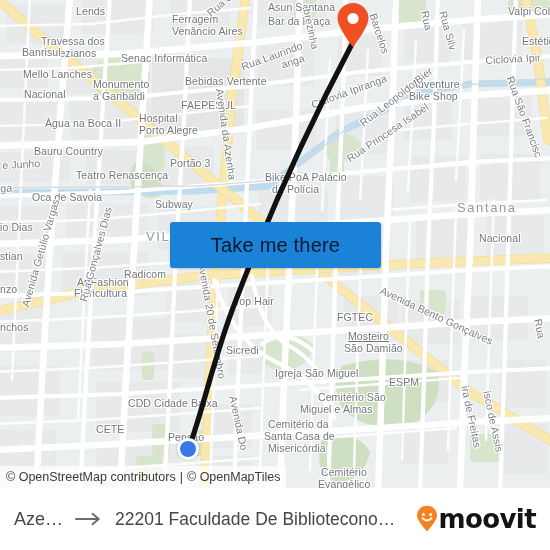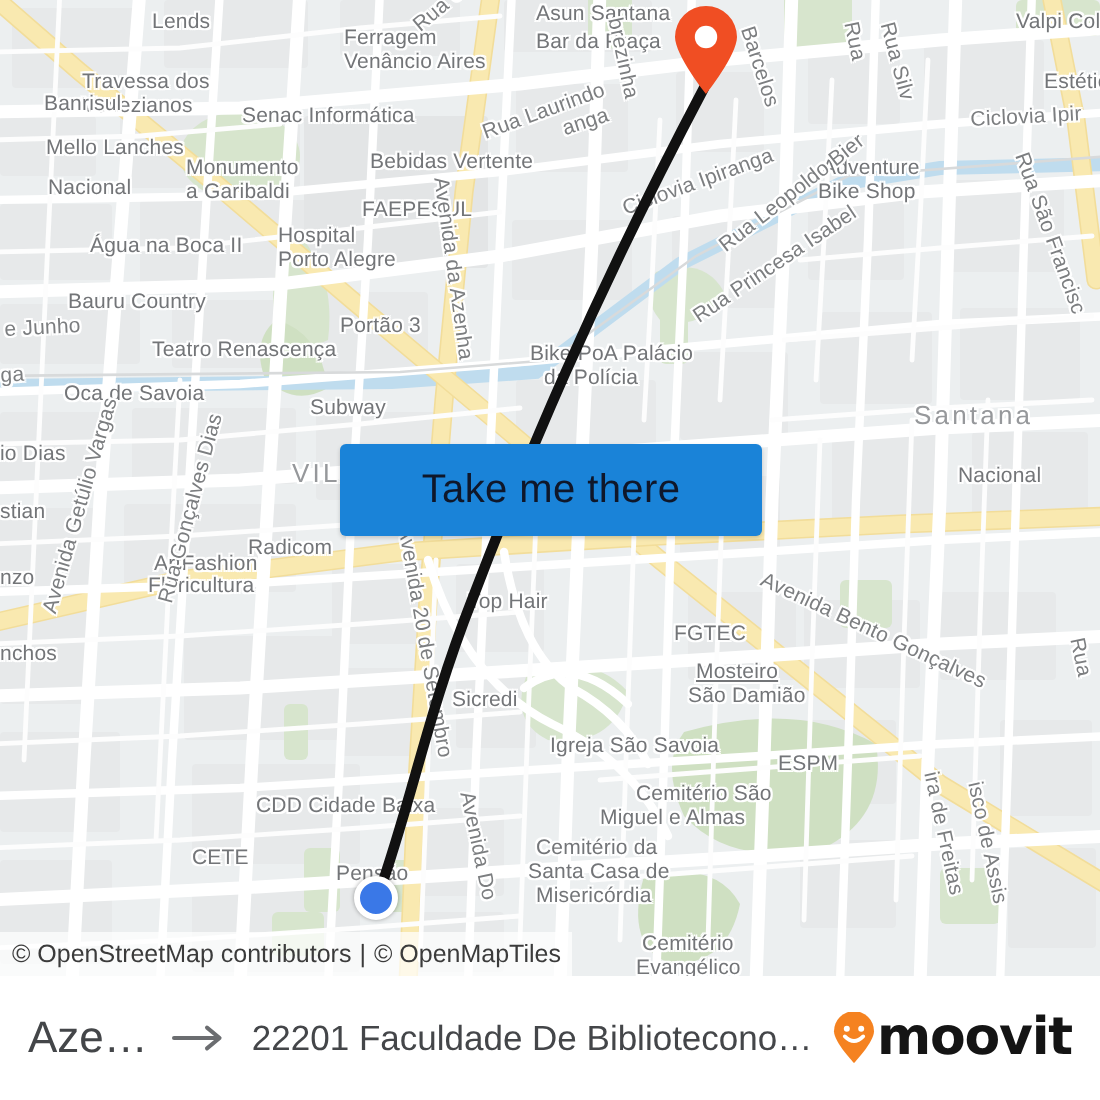--- a/index.html
+++ b/index.html
@@ -67,21 +67,21 @@
   }
   #attribution .sep{margin:0 4px;color:#3b3b3b;}
 
   
   #bottombar{
     position:absolute;left:0;top:488px;width:550px;height:62px;
     background:#ffffff;display:flex;align-items:center;
     box-sizing:border-box;padding:0 14px;
   }
   #tripsummary{display:flex;align-items:center;flex:1;min-width:0;overflow:hidden;}
-  .trip-from{font-size:22px;color:#444649;white-space:nowrap;}
+  .trip-from{font-size:18px;color:#444649;white-space:nowrap;}
   .trip-arrow{margin:0 12px;flex:0 0 auto;display:flex;align-items:center;}
   .trip-to{
     font-size:17.5px;color:#444649;white-space:nowrap;
     overflow:hidden;text-overflow:ellipsis;
   }
   #moovit-logo{display:flex;align-items:center;flex:0 0 auto;margin-left:8px;}
   #moovit-logo .wordmark{
     font-size:26px;font-weight:bold;color:#141414;letter-spacing:-.6px;
     font-family:"DejaVu Sans","Liberation Sans",sans-serif;
   }
@@ -304,21 +304,21 @@
         <div class="maplabel poi" style="left: 411px; top: 79px;">Adventure</div>
         <div class="maplabel poi" style="left: 409px; top: 91px;">Bike Shop</div>
         <div class="maplabel poi" style="left: 508px; top: 6px;">Valpi Coliv</div>
         <div class="maplabel poi" style="left: 522px; top: 36px;">Estétic</div>
         <div class="maplabel area" style="left: 146px; top: 231px;">VILA</div>
         <div class="maplabel poi" style="left: 124px; top: 269px;">Radicom</div>
         <div class="maplabel poi" style="left: 77px; top: 277px;">ArtFashion</div>
         <div class="maplabel poi" style="left: 74px; top: 288px;">Floricultura</div>
         <div class="maplabel poi" style="left: 234px; top: 296px;">Top Hair</div>
         <div class="maplabel poi" style="left: 226px; top: 345px;">Sicredi</div>
-        <div class="maplabel poi" style="left: 275px; top: 368px;">Igreja São Savoia</div>
+        <div class="maplabel poi" style="left: 275px; top: 368px;">Igreja São Miguel</div>
         <div class="maplabel poi" style="left: 337px; top: 312px;">FGTEC</div>
         <div class="maplabel poi" style="left: 348px; top: 331px; text-decoration: underline;">Mosteiro</div>
         <div class="maplabel poi" style="left: 344px; top: 343px;">São Damião</div>
         <div class="maplabel poi" style="left: 389px; top: 377px;">ESPM</div>
         <div class="maplabel poi" style="left: 318px; top: 392px;">Cemitério São</div>
         <div class="maplabel poi" style="left: 300px; top: 404px;">Miguel e Almas</div>
         <div class="maplabel poi" style="left: 268px; top: 419px;">Cemitério da</div>
         <div class="maplabel poi" style="left: 264px; top: 431px;">Santa Casa de</div>
         <div class="maplabel poi" style="left: 268px; top: 443px;">Misericórdia</div>
         <div class="maplabel poi" style="left: 321px; top: 467px;">Cemitério</div>

